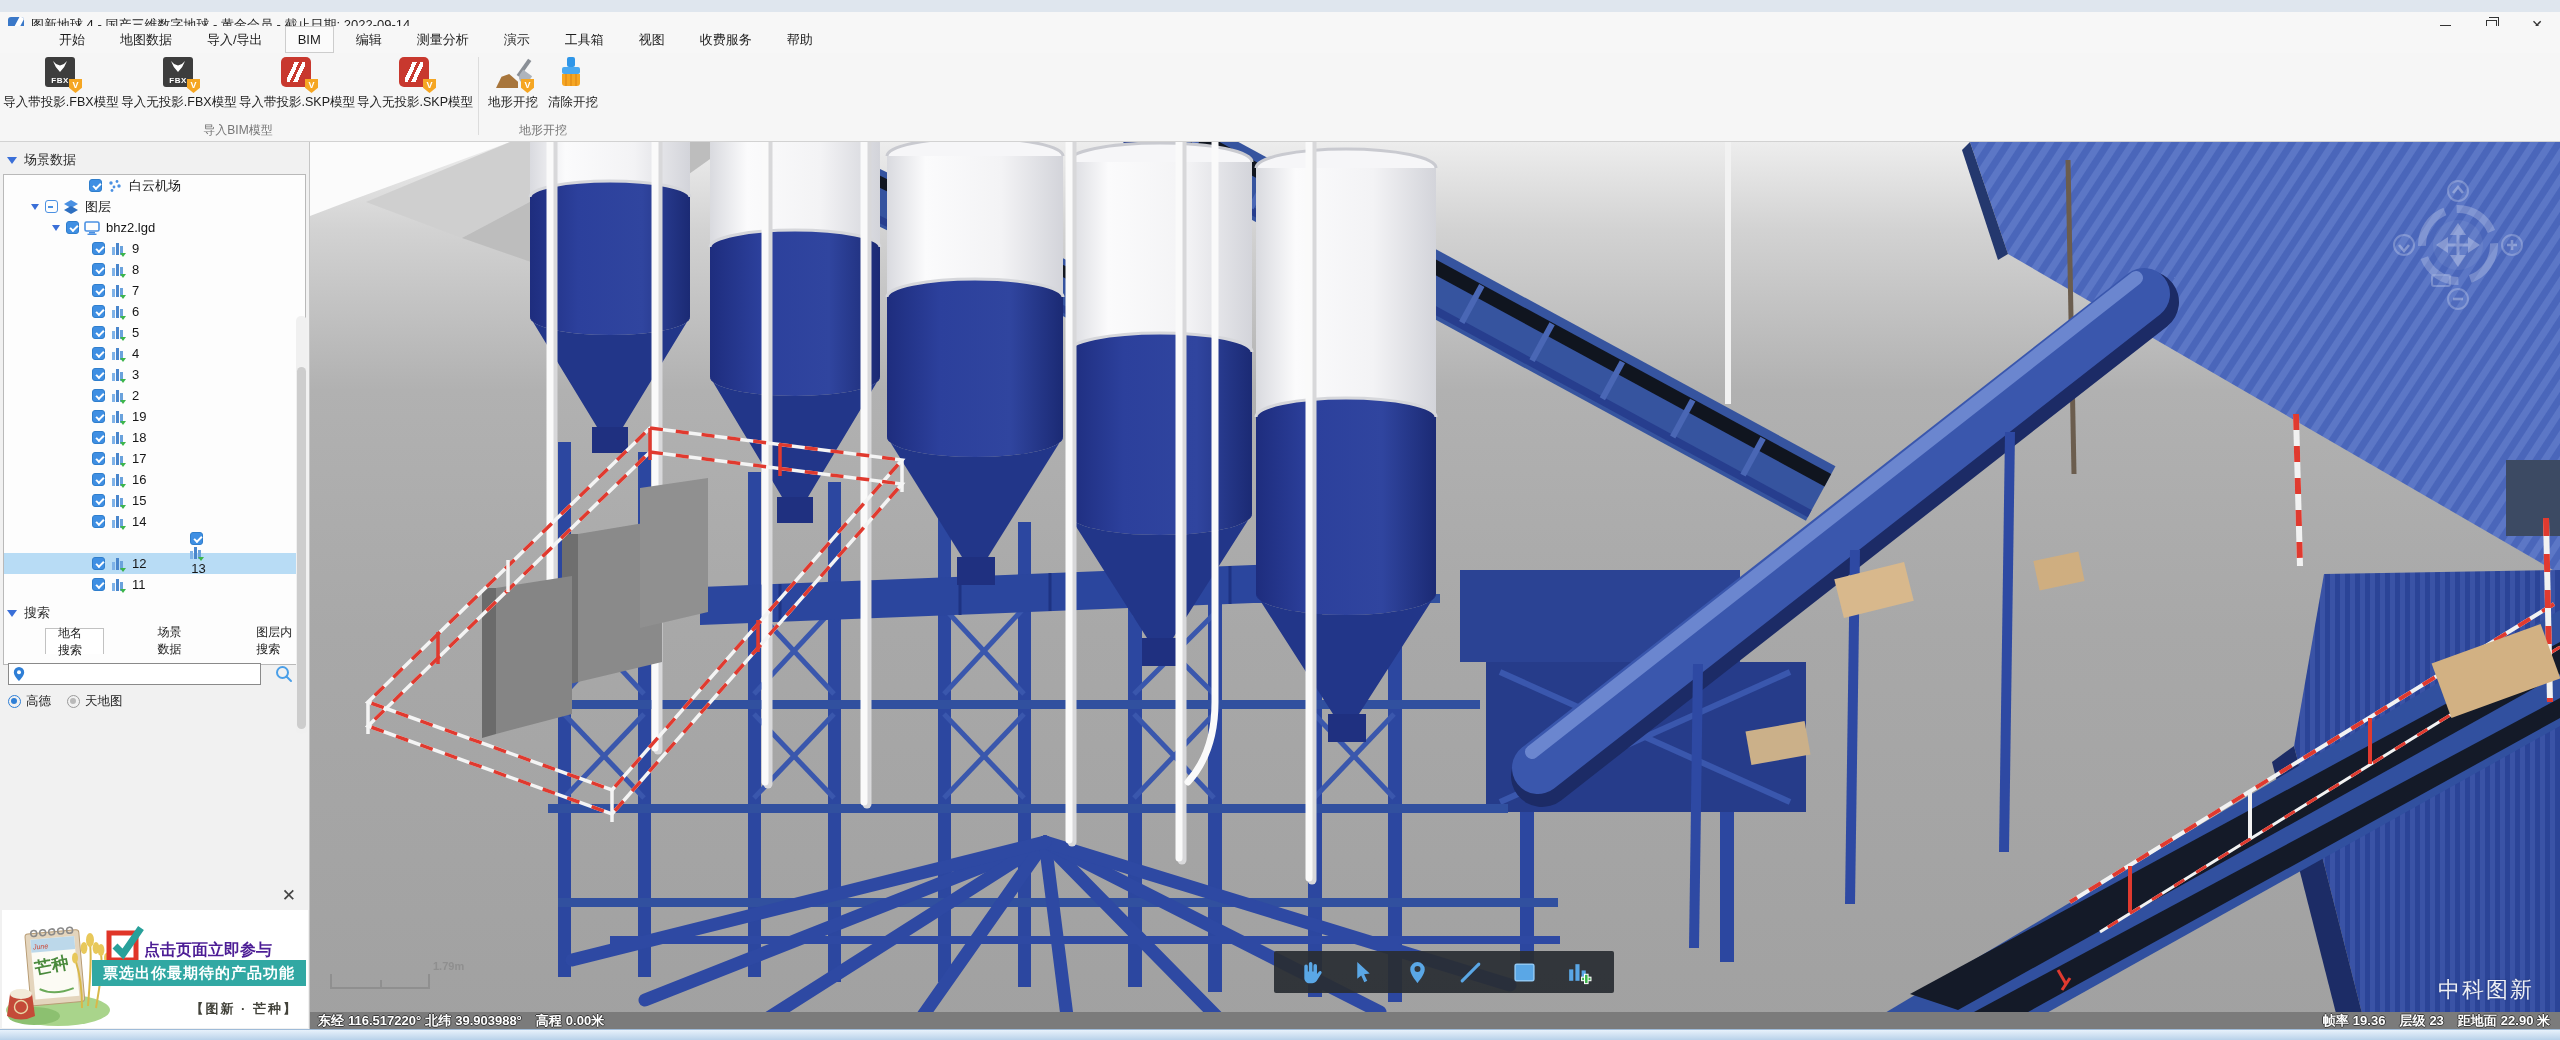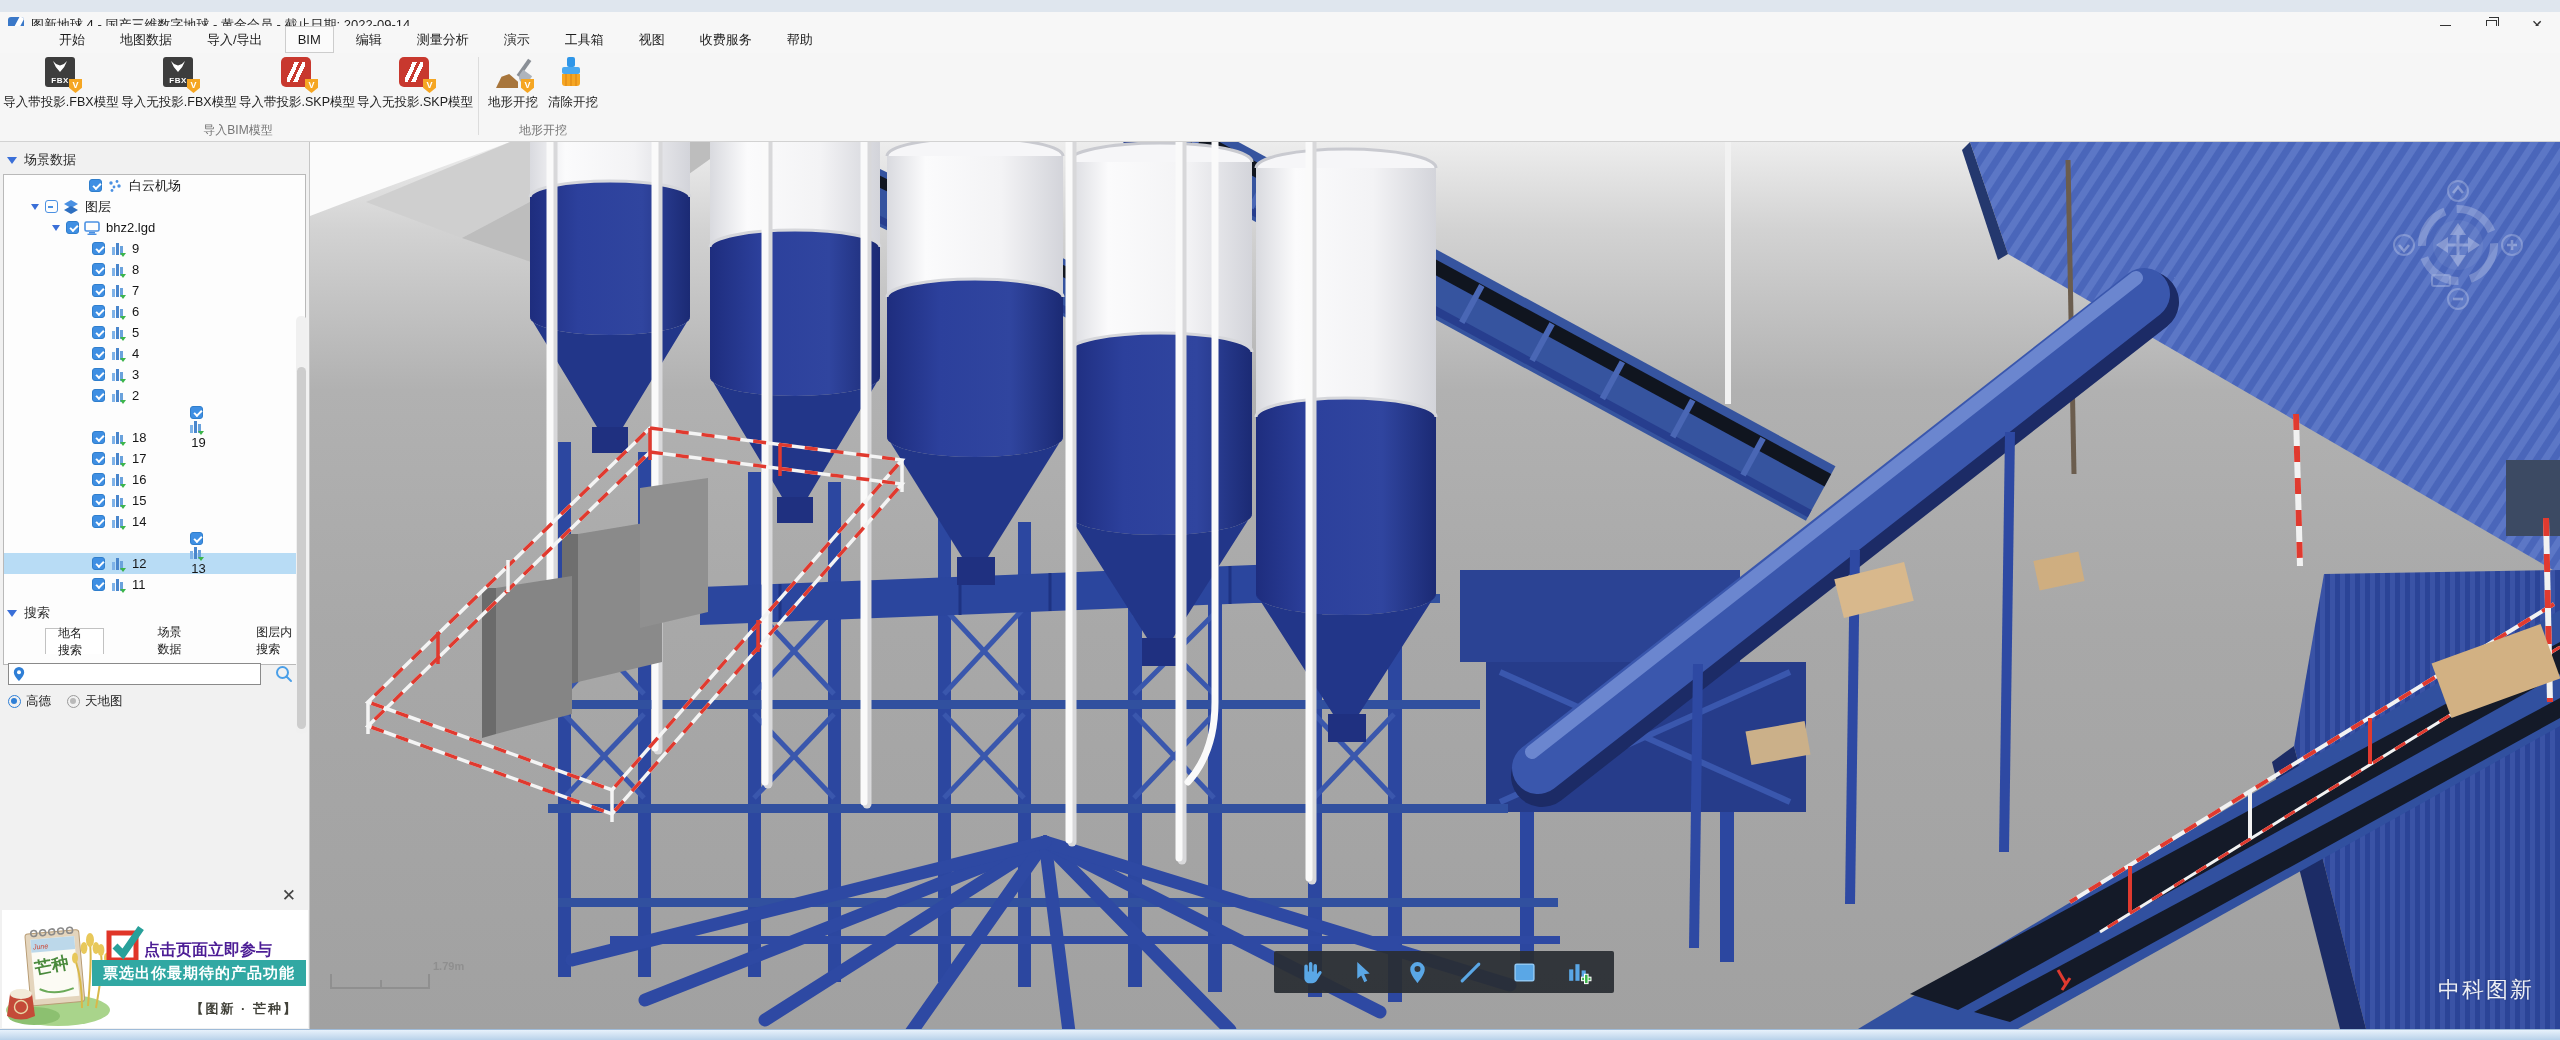--- a/index.html
+++ b/index.html
@@ -306,21 +306,21 @@
     <div class="trow" style="padding-left:88px;">
         <div class="cb"></div>
         <svg class="ticon" viewBox="0 0 16 16">
           <rect x="2" y="6" width="3" height="8" fill="#7fb3e8"></rect>
           <rect x="6" y="2" width="3" height="12" fill="#4a86cc"></rect>
           <rect x="10" y="5" width="3" height="9" fill="#6aa2dc"></rect>
           <polygon points="10,12 16,12 13,16" fill="#3cb54a"></polygon>
         </svg>
         <span>2</span>
       </div>
-    <div class="trow" style="padding-left:88px;flex-direction:column;">
+    <div class="trow" style="padding-left:88px;">
         <div class="cb"></div>
         <svg class="ticon" viewBox="0 0 16 16">
           <rect x="2" y="6" width="3" height="8" fill="#7fb3e8"></rect>
           <rect x="6" y="2" width="3" height="12" fill="#4a86cc"></rect>
           <rect x="10" y="5" width="3" height="9" fill="#6aa2dc"></rect>
           <polygon points="10,12 16,12 13,16" fill="#3cb54a"></polygon>
         </svg>
         <span>19</span>
       </div>
     <div class="trow" style="padding-left:88px;">
@@ -819,15 +819,29 @@
         <rect x="16" y="11" width="4" height="10" fill="#5aa7e6"></rect>
       <g fill="#3cb54a" stroke="#fff" stroke-width="1">
           <rect x="16" y="17.5" width="9" height="3.4"></rect>
           <rect x="18.8" y="14.7" width="3.4" height="9"></rect>
         </g>
     </svg>
   </div>
 
   <div class="watermark">中科图新</div>
 
+  <div class="statusbar">
+    <span style="margin-left:8px;">东经</span>
+    <span>116.517220°</span>
+    <span>北纬</span>
+    <span>39.903988°</span>
+    <span style="margin-left:10px;">高程</span>
+    <span>0.00米</span>
+    <span style="margin-left:auto;">帧率</span>
+    <span style="margin-right:14px;">19.36</span>
+    <span>层级</span>
+    <span style="margin-right:14px;">23</span>
+    <span>距地面</span>
+    <span style="margin-right:10px;">22.90 米</span>
+  </div>
 </div>
 
 <div class="abs bottomstrip"></div>
 
 </body></html>

